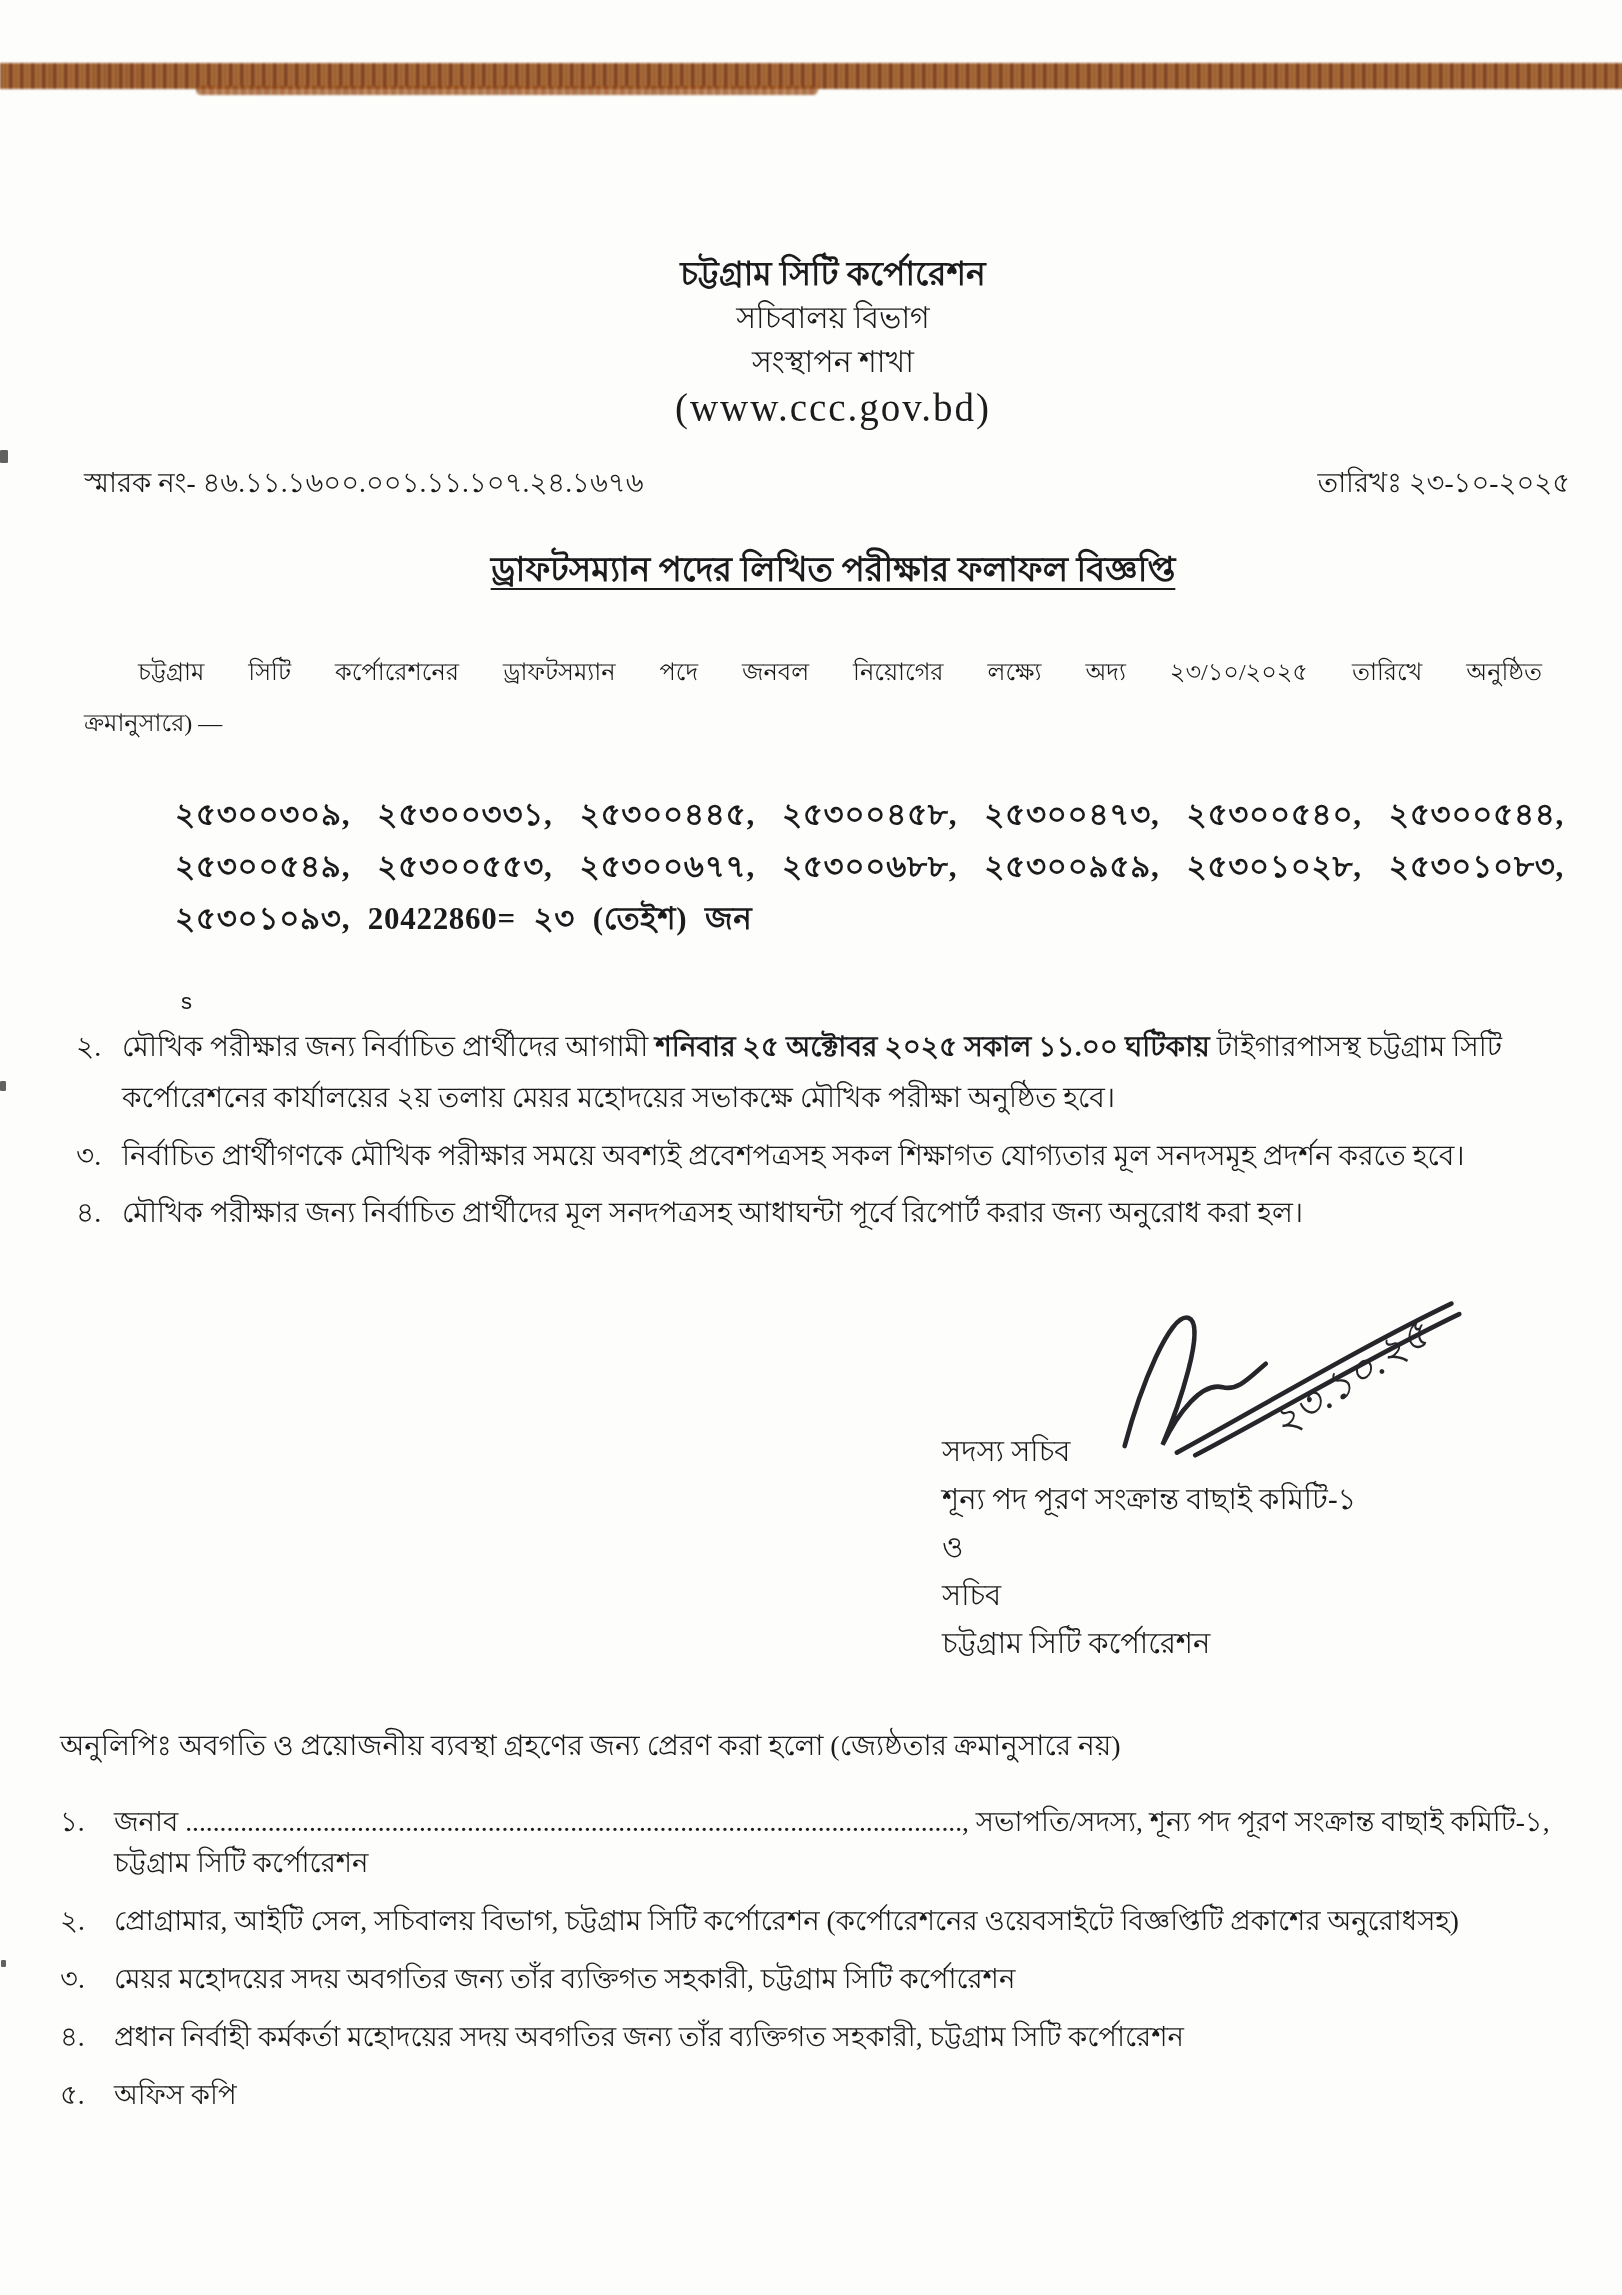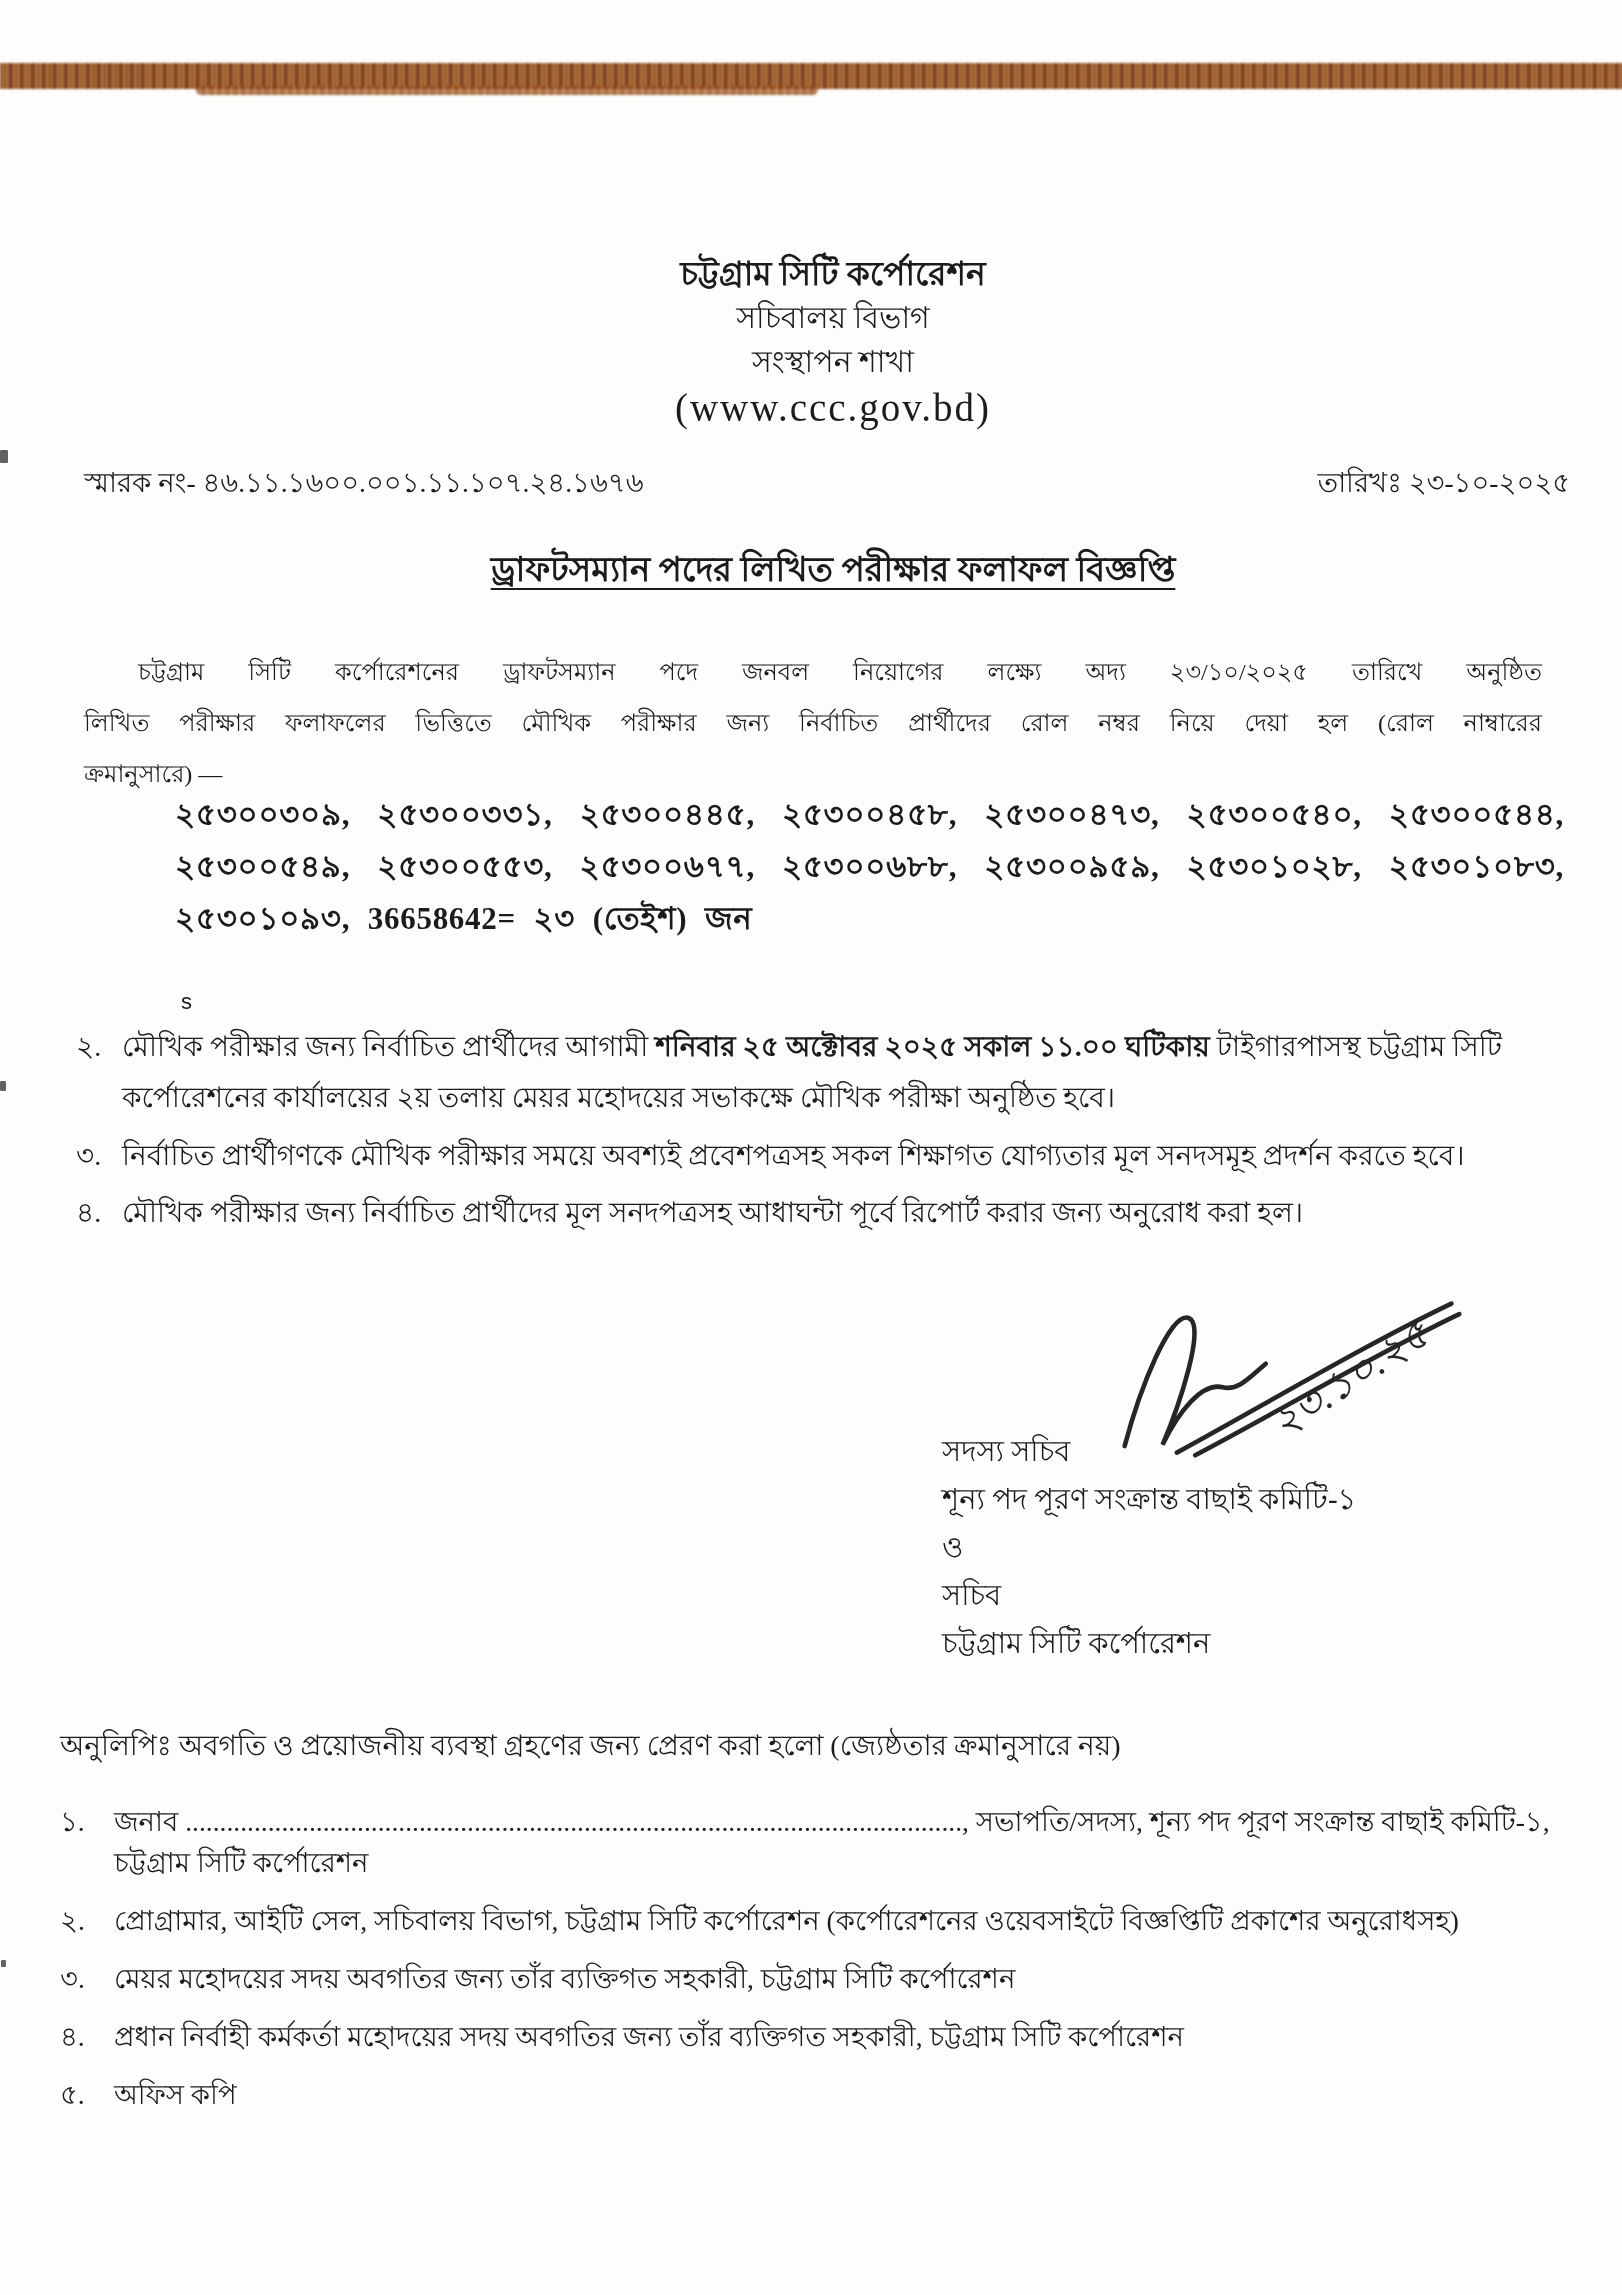--- a/index.html
+++ b/index.html
@@ -123,28 +123,27 @@
     <span>স্মারক নং- ৪৬.১১.১৬০০.০০১.১১.১০৭.২৪.১৬৭৬</span>
     <span>তারিখঃ ২৩-১০-২০২৫</span>
   </div>
 
   <div class="doc-title">
     <span>ড্রাফটসম্যান পদের লিখিত পরীক্ষার ফলাফল বিজ্ঞপ্তি</span>
   </div>
 
   <div class="intro">
     <div class="l1">চট্টগ্রাম সিটি কর্পোরেশনের ড্রাফটসম্যান পদে জনবল নিয়োগের লক্ষ্যে অদ্য ২৩/১০/২০২৫ তারিখে অনুষ্ঠিত</div>
-    <div class="l2">লিখিত পরীক্ষার ফলাফলের ভিত্তিতে মৌখিক পরীক্ষার জন্য নির্বাচিত প্রার্থীদের রোল নম্বর নিয়ে দেয়া হল (রোল নাম্বারের</div>
     <div class="l3">ক্রমানুসারে) —</div>
   </div>
 
   <div class="rolls">
     <div class="rline">২৫৩০০৩০৯, ২৫৩০০৩৩১, ২৫৩০০৪৪৫, ২৫৩০০৪৫৮, ২৫৩০০৪৭৩, ২৫৩০০৫৪০, ২৫৩০০৫৪৪,</div>
     <div class="rline">২৫৩০০৫৪৯, ২৫৩০০৫৫৩, ২৫৩০০৬৭৭, ২৫৩০০৬৮৮, ২৫৩০০৯৫৯, ২৫৩০১০২৮, ২৫৩০১০৮৩,</div>
-    <div class="rline last">২৫৩০১০৯৩, 36658642= ২৩ (তেইশ) জন</div>
+    <div class="rline last">২৫৩০১০৯৩, 20422860= ২৩ (তেইশ) জন</div>
   </div>
 
   <div class="stray">s</div>
 
   <div class="main-list">
     <div class="item">
       <div class="marker">২.</div>
       <div class="content"><span>মৌখিক পরীক্ষার জন্য নির্বাচিত প্রার্থীদের আগামী </span><span class="bold">শনিবার ২৫ অক্টোবর ২০২৫ সকাল ১১.০০ ঘটিকায়</span><span> টাইগারপাসস্থ চট্টগ্রাম সিটি কর্পোরেশনের কার্যালয়ের ২য় তলায় মেয়র মহোদয়ের সভাকক্ষে মৌখিক পরীক্ষা অনুষ্ঠিত হবে।</span></div>
     </div>
     <div class="item">

